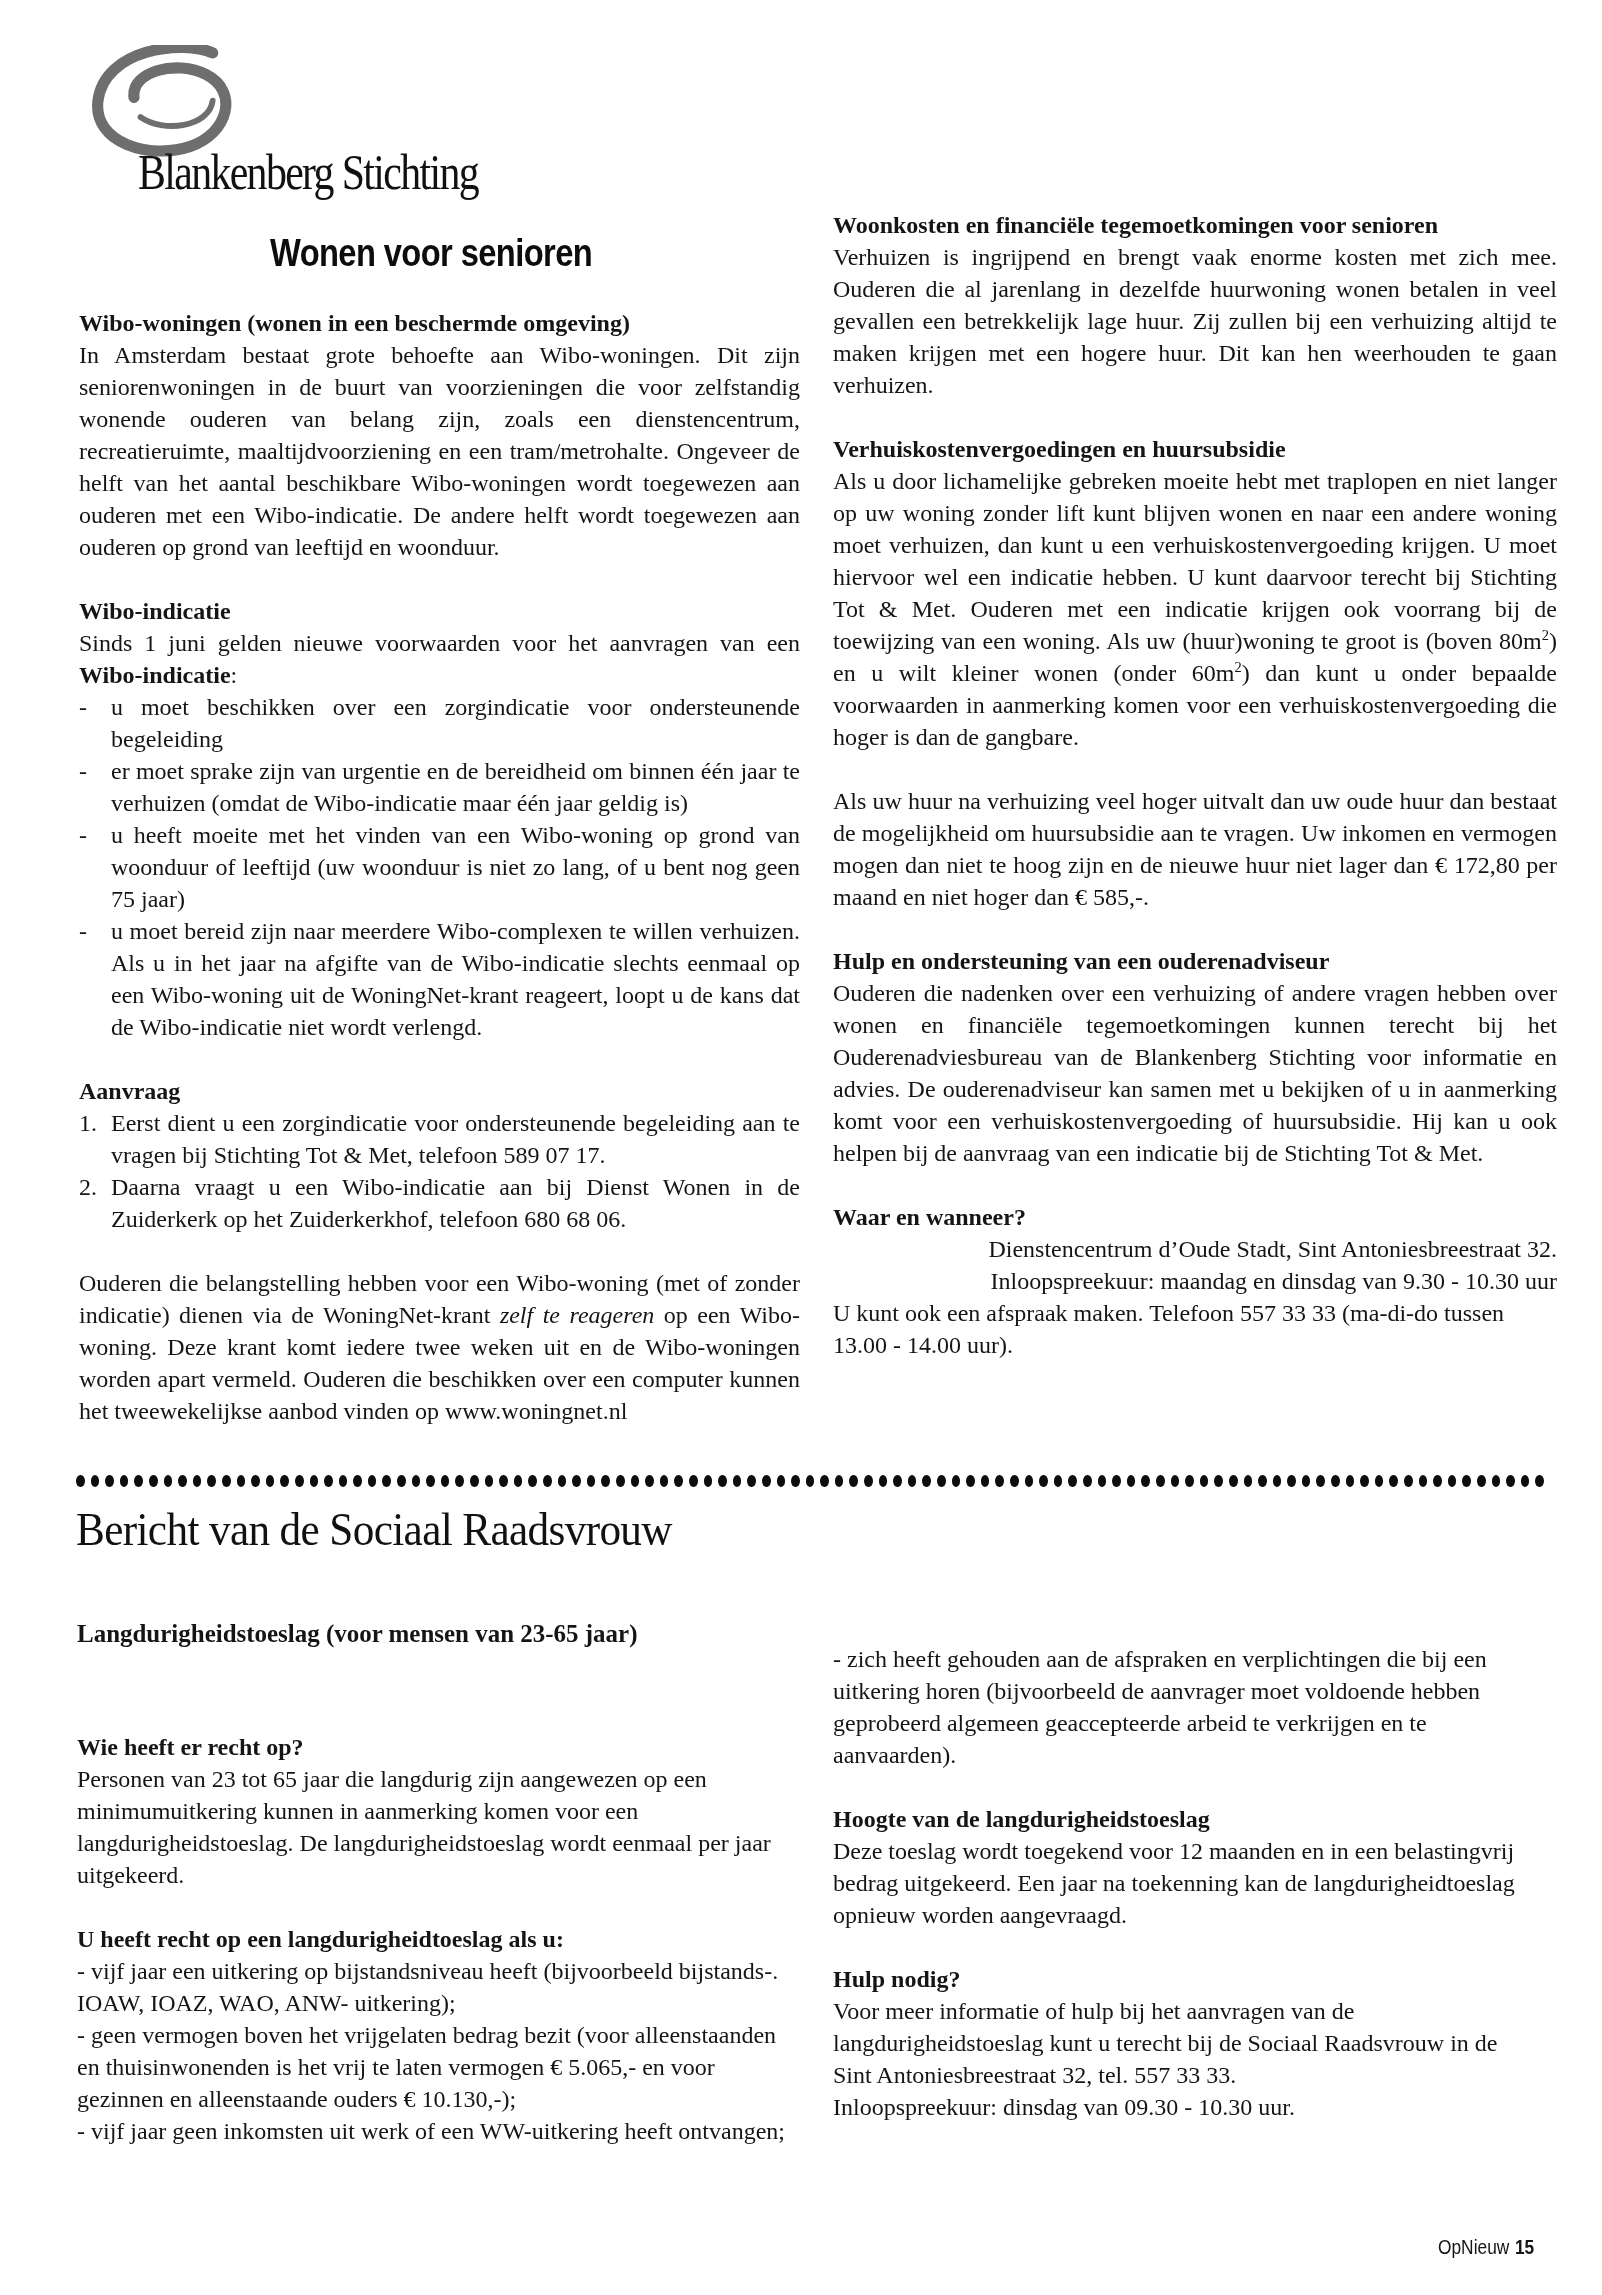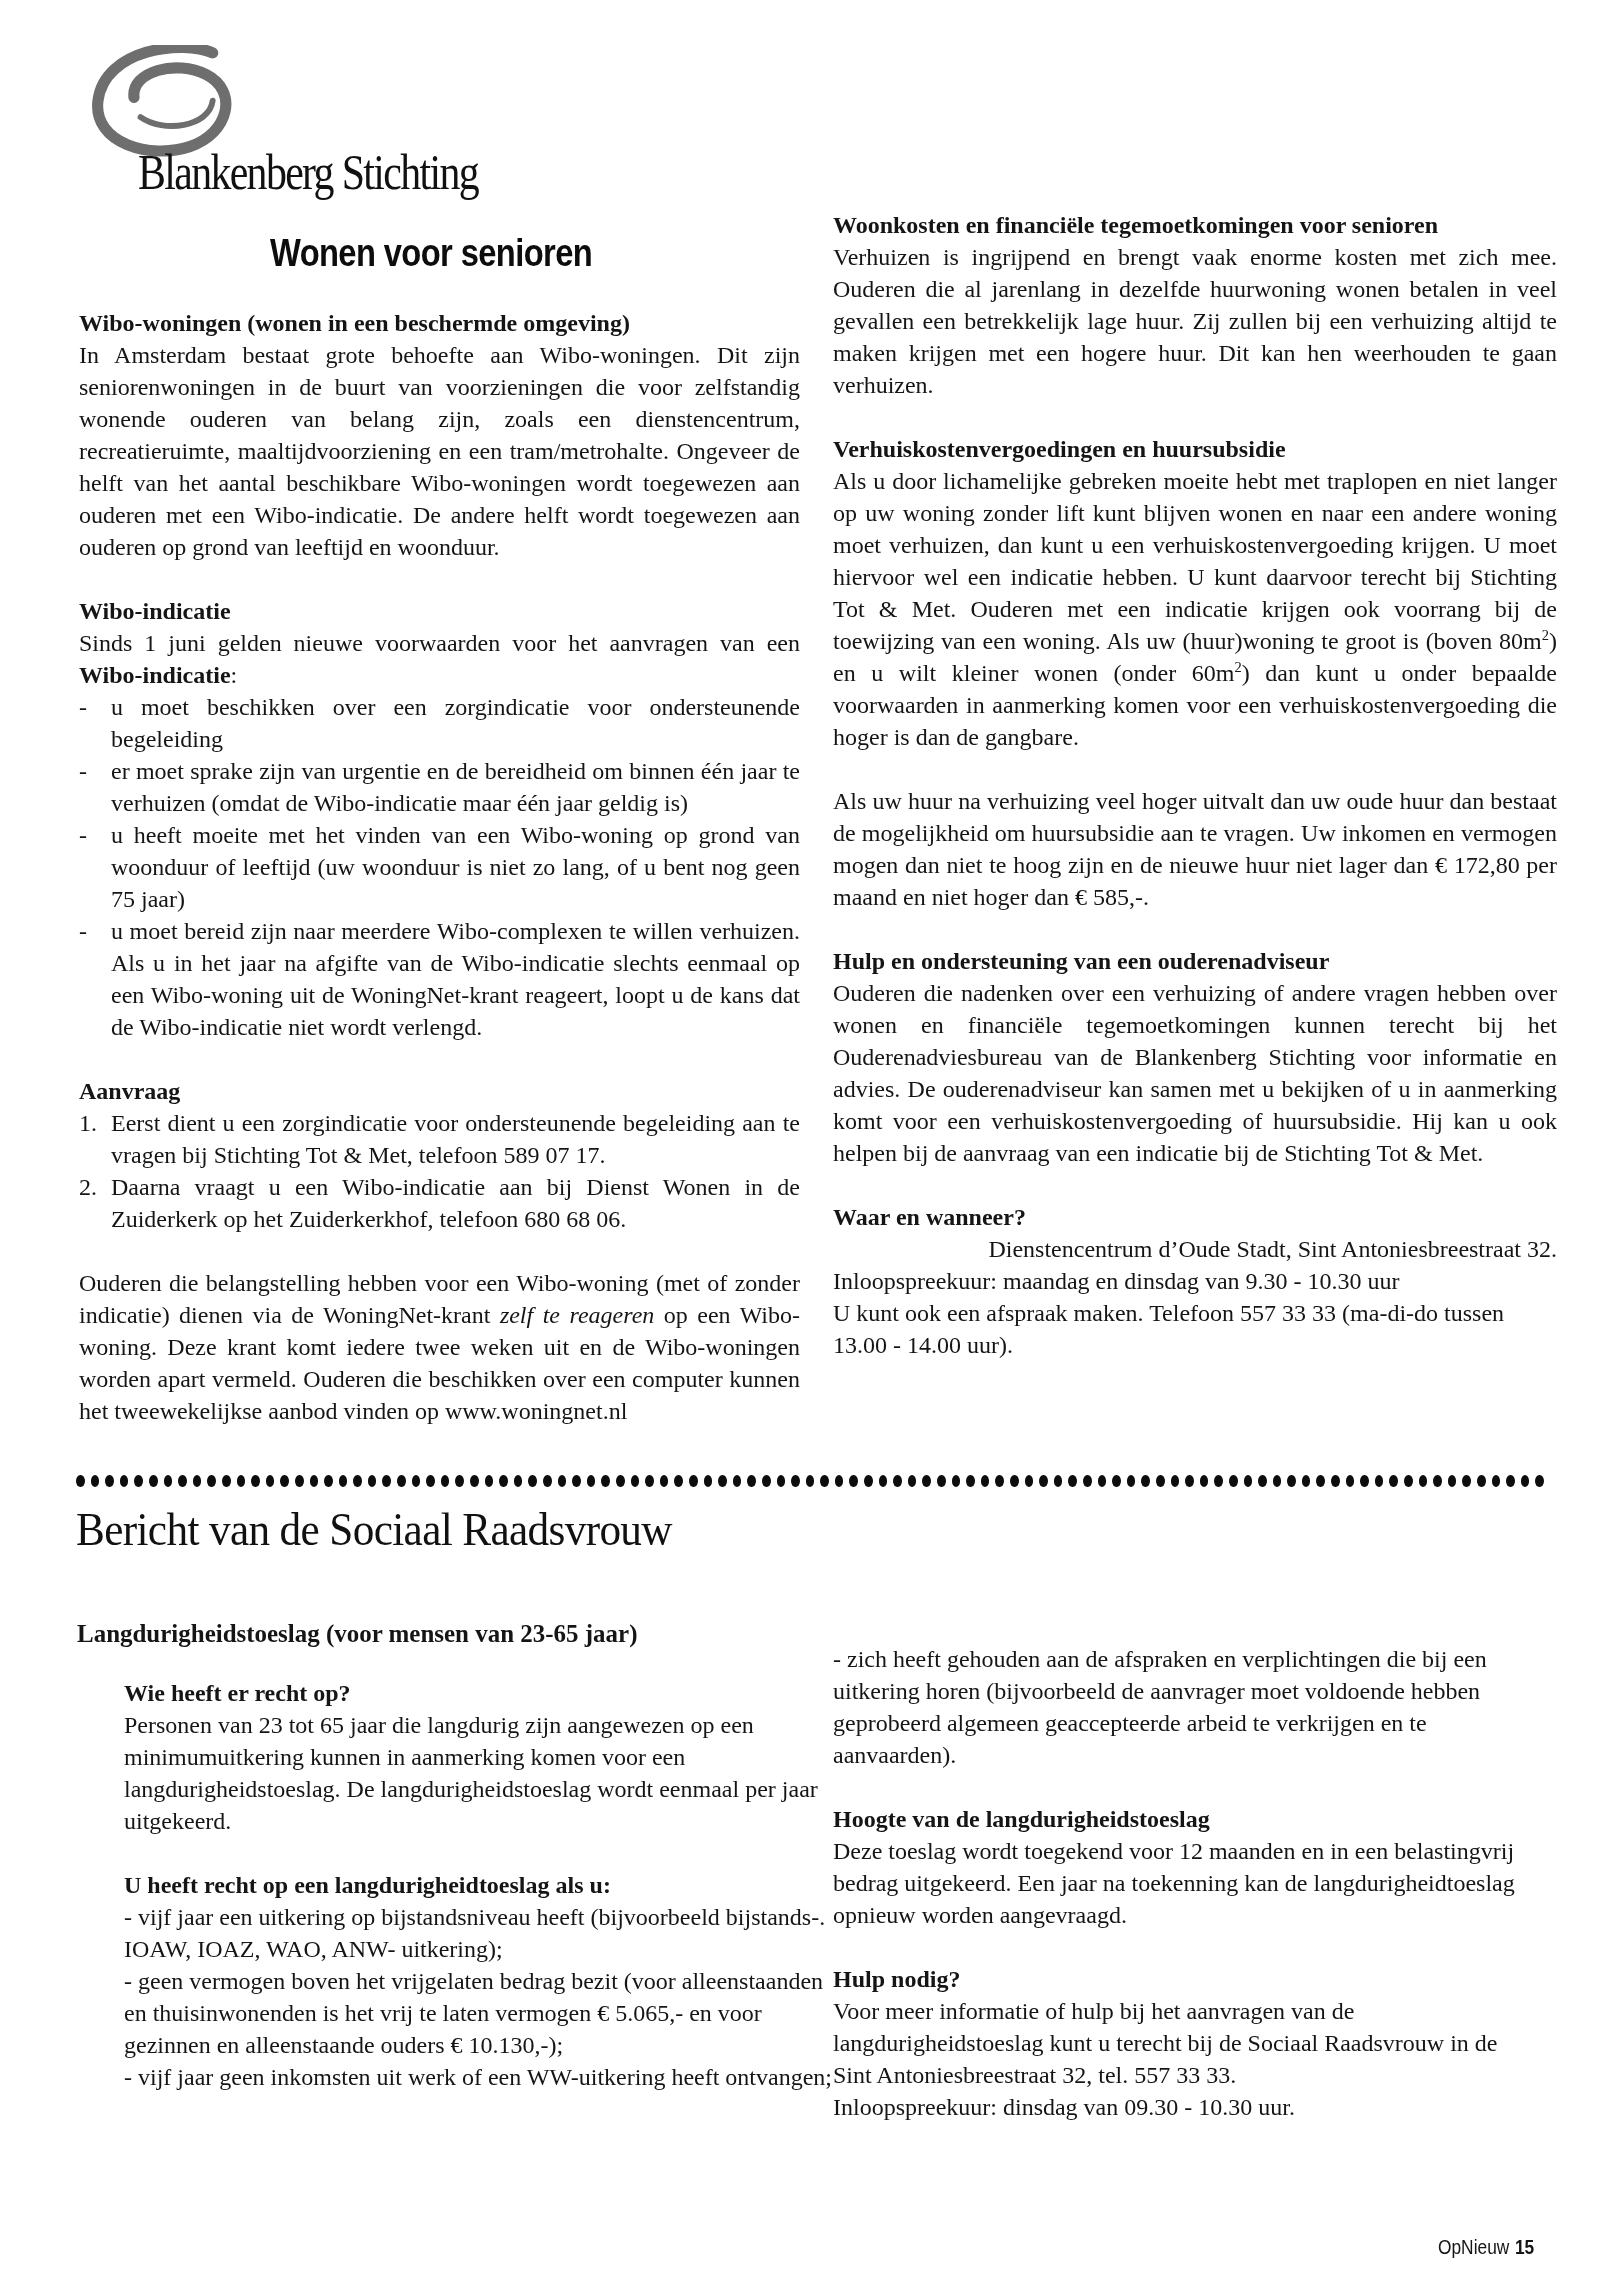--- a/index.html
+++ b/index.html
@@ -24,21 +24,21 @@
   .num-list li { position:relative; padding-left:32px; }
   .num-list li .mk { position:absolute; left:0; top:0; }
   em { font-style:italic; }
   .dots { left:76px; top:1474px; width:1481px; height:20px; }
   .dot { display:inline-block; width:8.6px; height:12px; background:#0d0d0d; border-radius:50%;
          margin-right:6px; vertical-align:middle; }
   .bericht { left:76px; top:1502px; font-family:"Liberation Serif", serif; font-size:47px;
              letter-spacing:-0.7px; transform:scaleX(0.92); transform-origin:left top; color:#111; }
   .sub-title { left:77px; top:1619px; font-weight:bold; font-size:26px; transform:scaleX(0.96);
                transform-origin:left top; }
-  .col-l2 { left:77px; top:1677px; width:717px;margin-left:47px; }
+  .col-l2 { left:77px; top:1731px; width:717px; }
   .col-r2 { left:833px; top:1643px; width:707px; text-align:left; }
   .col-l2 .p, .col-r2 .p { text-align:left; }
   .footer { left:1438px; top:2236px; font-family:"Liberation Sans", sans-serif; font-size:20.4px;
             transform:scaleX(0.85); transform-origin:left top; }
   .footer b { font-weight:bold; margin-left:6.6px; }
   sup { font-size:14.5px; line-height:0; }
 </style>
 </head>
 <body>
 
@@ -82,21 +82,21 @@
   <p class="h">Verhuiskostenvergoedingen en huursubsidie</p>
   <p class="p"><span>Als u door lichamelijke gebreken moeite hebt met traplopen en niet langer op uw woning zonder lift kunt blijven wonen en naar een andere woning moet verhuizen, dan kunt u een verhuiskostenvergoeding krijgen. U moet hiervoor wel een indicatie hebben. U kunt daarvoor terecht bij Stichting Tot &amp; Met. Ouderen met een indicatie krijgen ook voorrang bij de toewijzing van een woning. Als uw (huur)woning te groot is (boven 80m</span><sup>2</sup><span>) en u wilt kleiner wonen (onder 60m</span><sup>2</sup><span>) dan kunt u onder bepaalde voorwaarden in aanmerking komen voor een verhuiskostenvergoeding die hoger is dan de gangbare.</span></p>
   <div class="gap"></div>
   <p class="p">Als uw huur na verhuizing veel hoger uitvalt dan uw oude huur dan bestaat de mogelijkheid om huursubsidie aan te vragen. Uw inkomen en vermogen mogen dan niet te hoog zijn en de nieuwe huur niet lager dan € 172,80 per maand en niet hoger dan € 585,-.</p>
   <div class="gap"></div>
   <p class="h">Hulp en ondersteuning van een ouderenadviseur</p>
   <p class="p">Ouderen die nadenken over een verhuizing of andere vragen hebben over wonen en financiële tegemoetkomingen kunnen terecht bij het Ouderenadviesbureau van de Blankenberg Stichting voor informatie en advies. De ouderenadviseur kan samen met u bekijken of u in aanmerking komt voor een verhuiskostenvergoeding of huursubsidie. Hij kan u ook helpen bij de aanvraag van een indicatie bij de Stichting Tot &amp; Met.</p>
   <div class="gap"></div>
   <p class="h">Waar en wanneer?</p>
   <p class="p" style="text-align:right">Dienstencentrum d’Oude Stadt, Sint Antoniesbreestraat 32.</p>
-  <p class="p" style="text-align:left">Inloopspreekuur: maandag en dinsdag van 9.30 - 10.30 uur</p>
+  <p class="p" style="text-align:right">Inloopspreekuur: maandag en dinsdag van 9.30 - 10.30 uur</p>
   <p class="p" style="text-align:left">U kunt ook een afspraak maken. Telefoon 557 33 33 (ma-di-do tussen 13.00 - 14.00 uur).</p>
 </div>
 
 <div class="abs dots" id="dots"><span class="dot"></span><span class="dot"></span><span class="dot"></span><span class="dot"></span><span class="dot"></span><span class="dot"></span><span class="dot"></span><span class="dot"></span><span class="dot"></span><span class="dot"></span><span class="dot"></span><span class="dot"></span><span class="dot"></span><span class="dot"></span><span class="dot"></span><span class="dot"></span><span class="dot"></span><span class="dot"></span><span class="dot"></span><span class="dot"></span><span class="dot"></span><span class="dot"></span><span class="dot"></span><span class="dot"></span><span class="dot"></span><span class="dot"></span><span class="dot"></span><span class="dot"></span><span class="dot"></span><span class="dot"></span><span class="dot"></span><span class="dot"></span><span class="dot"></span><span class="dot"></span><span class="dot"></span><span class="dot"></span><span class="dot"></span><span class="dot"></span><span class="dot"></span><span class="dot"></span><span class="dot"></span><span class="dot"></span><span class="dot"></span><span class="dot"></span><span class="dot"></span><span class="dot"></span><span class="dot"></span><span class="dot"></span><span class="dot"></span><span class="dot"></span><span class="dot"></span><span class="dot"></span><span class="dot"></span><span class="dot"></span><span class="dot"></span><span class="dot"></span><span class="dot"></span><span class="dot"></span><span class="dot"></span><span class="dot"></span><span class="dot"></span><span class="dot"></span><span class="dot"></span><span class="dot"></span><span class="dot"></span><span class="dot"></span><span class="dot"></span><span class="dot"></span><span class="dot"></span><span class="dot"></span><span class="dot"></span><span class="dot"></span><span class="dot"></span><span class="dot"></span><span class="dot"></span><span class="dot"></span><span class="dot"></span><span class="dot"></span><span class="dot"></span><span class="dot"></span><span class="dot"></span><span class="dot"></span><span class="dot"></span><span class="dot"></span><span class="dot"></span><span class="dot"></span><span class="dot"></span><span class="dot"></span><span class="dot"></span><span class="dot"></span><span class="dot"></span><span class="dot"></span><span class="dot"></span><span class="dot"></span><span class="dot"></span><span class="dot"></span><span class="dot"></span><span class="dot"></span><span class="dot"></span><span class="dot"></span><span class="dot"></span></div>
 
 <div class="abs bericht">Bericht van de Sociaal Raadsvrouw</div>
 <div class="abs sub-title">Langdurigheidstoeslag (voor mensen van 23-65 jaar)</div>
 
 <div class="abs col col-l2">
   <p class="h">Wie heeft er recht op?</p>

